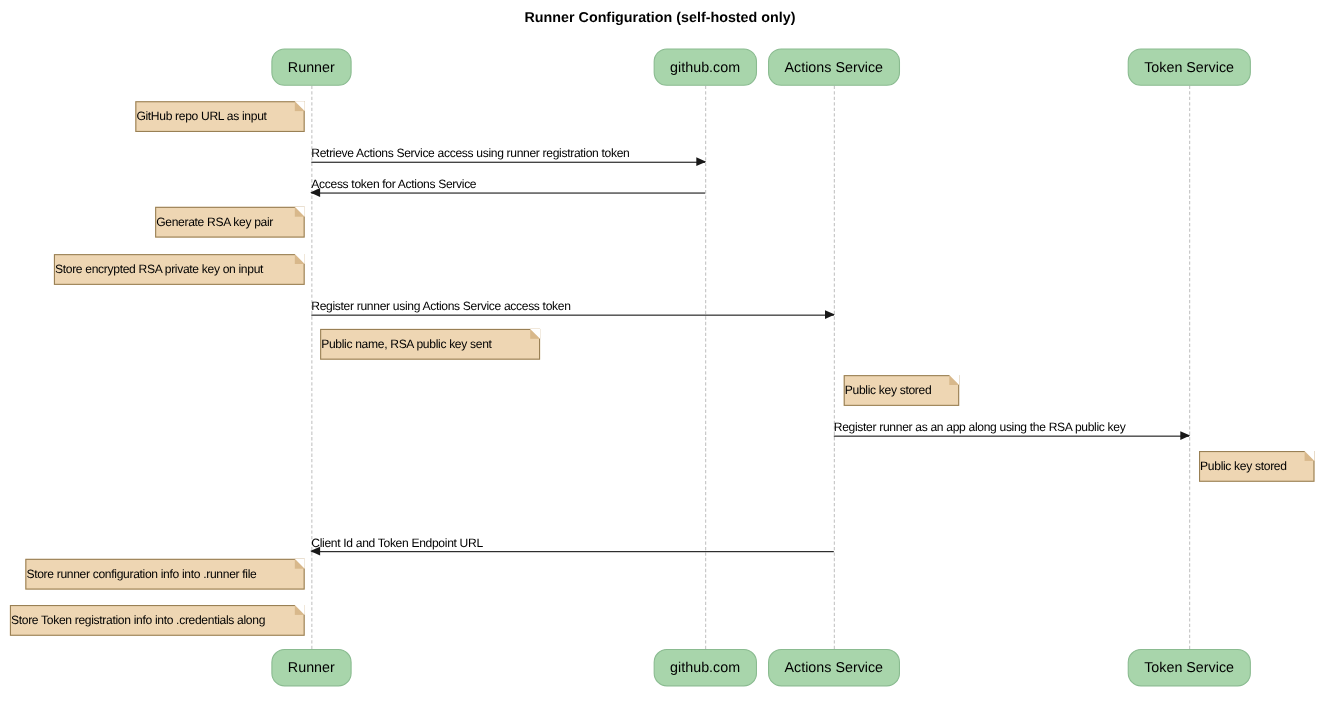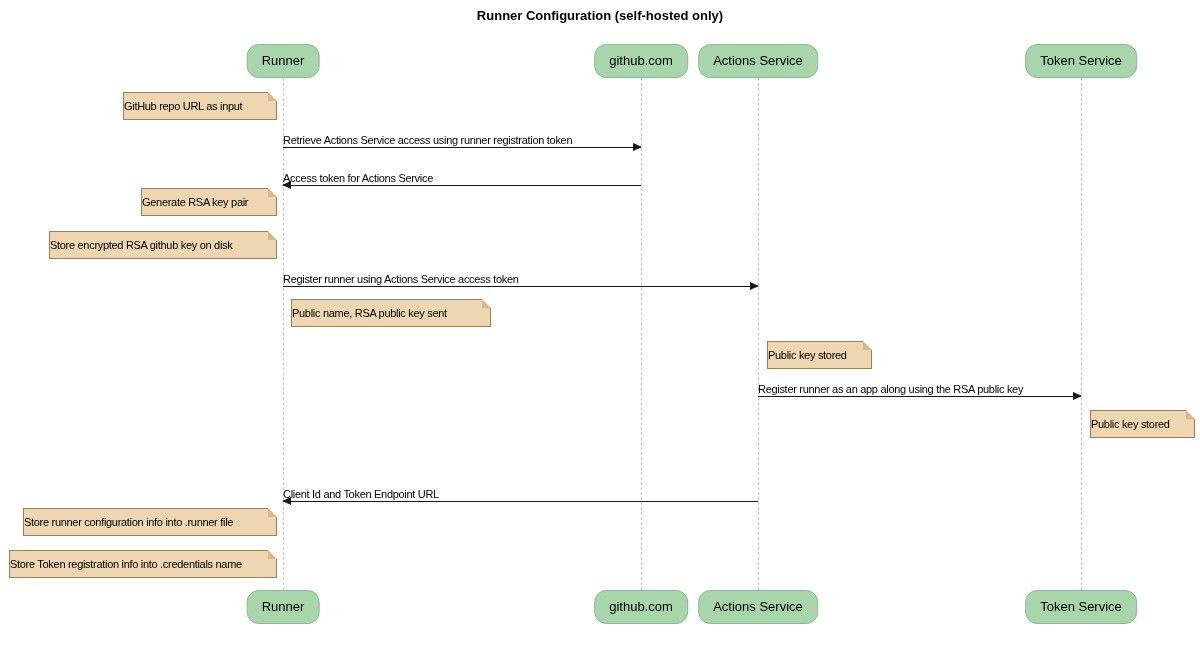--- a/index.html
+++ b/index.html
@@ -62,32 +62,32 @@
   <div class="lifeline" style="left:758px"></div>
   <div class="lifeline" style="left:1081px"></div>
 
   <div class="pbox" style="left:283px;top:44px">Runner</div>
   <div class="pbox" style="left:641px;top:44px">github.com</div>
   <div class="pbox" style="left:758px;top:44px">Actions Service</div>
   <div class="pbox" style="left:1081px;top:44px">Token Service</div>
 
   <div class="note" style="left:123px;top:92px;width:152px">GitHub repo URL as input</div>
   <div class="note" style="left:141px;top:188px;width:134px">Generate RSA key pair</div>
-  <div class="note" style="left:49px;top:231px;width:226px">Store encrypted RSA github key on disk</div>
+  <div class="note" style="left:49px;top:231px;width:226px">Store encrypted RSA private key on input</div>
   <div class="note" style="left:291px;top:299px;width:198px">Public name, RSA public key sent</div>
   <div class="note" style="left:767px;top:341px;width:103px">Public key stored</div>
   <div class="note" style="left:1090px;top:410px;width:103px">Public key stored</div>
   <div class="note" style="left:23px;top:508px;width:252px">Store runner configuration info into .runner file</div>
-  <div class="note" style="left:9px;top:550px;width:266px">Store Token registration info into .credentials name</div>
+  <div class="note" style="left:9px;top:550px;width:266px">Store Token registration info into .credentials along</div>
 
   <div class="msg" style="left:283px;top:130px;width:358px">
     <span class="msg-label">Retrieve Actions Service access using runner registration token</span>
     <span class="arrow-right"></span>
   </div>
-  <div class="msg" style="left:283px;top:168px;width:358px">
+  <div class="msg" style="left:283px;top:158px;width:358px">
     <span class="msg-label">Access token for Actions Service</span>
     <span class="arrow-left"></span>
   </div>
   <div class="msg" style="left:283px;top:269px;width:475px">
     <span class="msg-label">Register runner using Actions Service access token</span>
     <span class="arrow-right"></span>
   </div>
   <div class="msg" style="left:758px;top:379px;width:323px">
     <span class="msg-label">Register runner as an app along using the RSA public key</span>
     <span class="arrow-right"></span>

